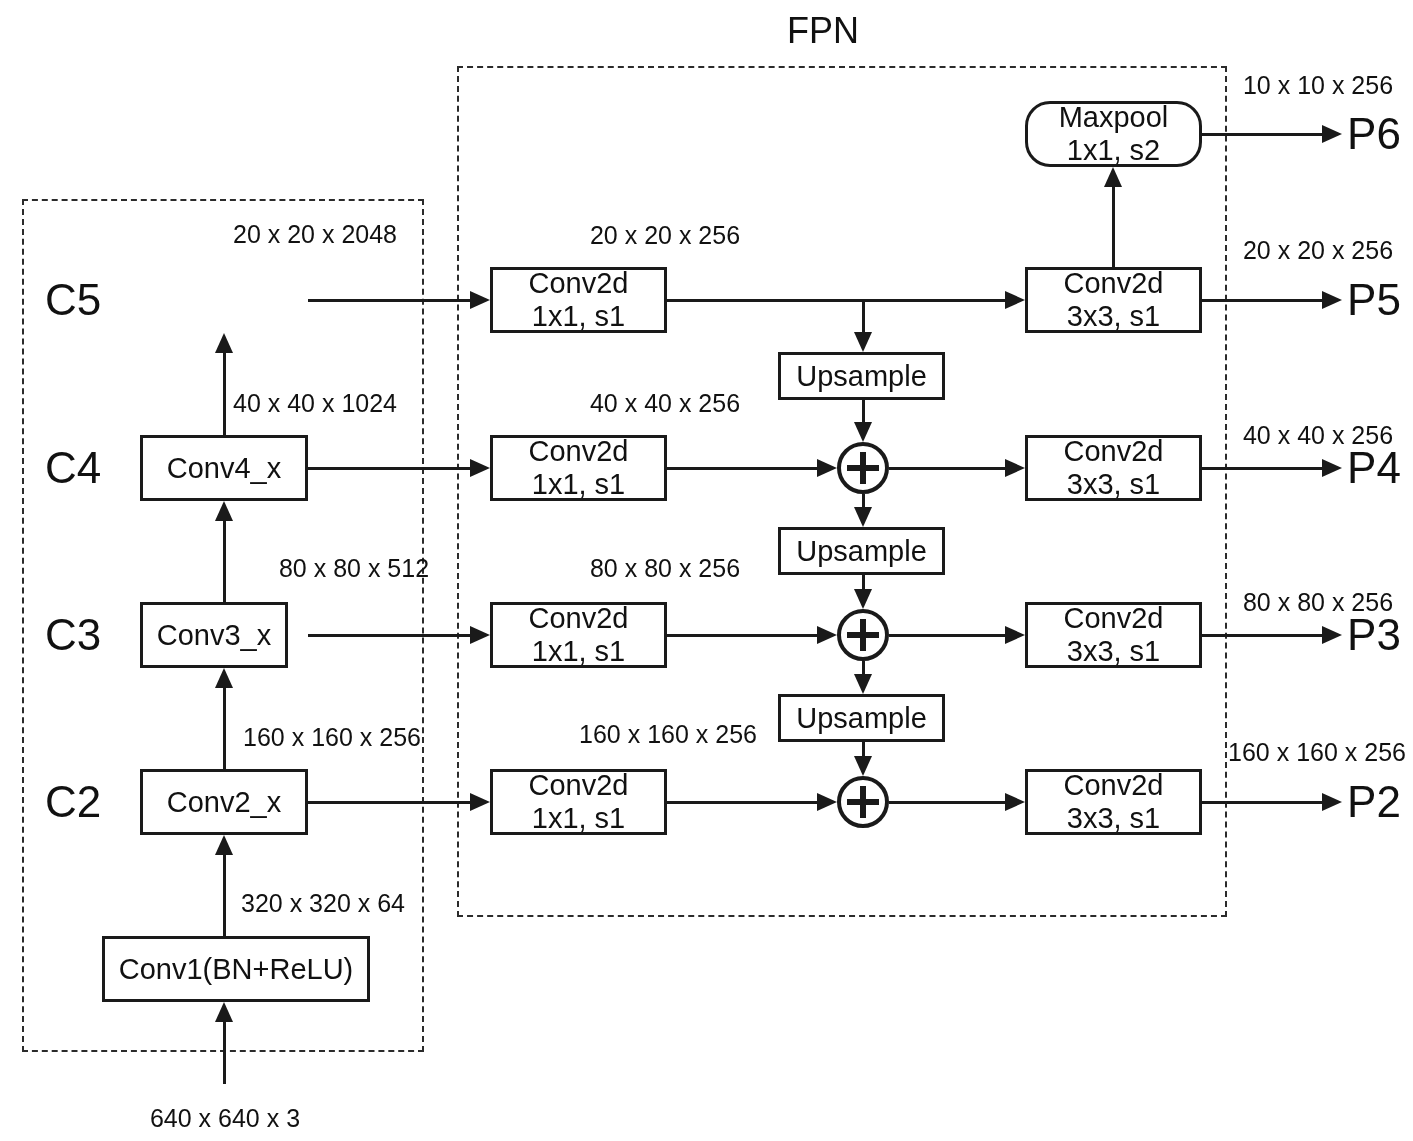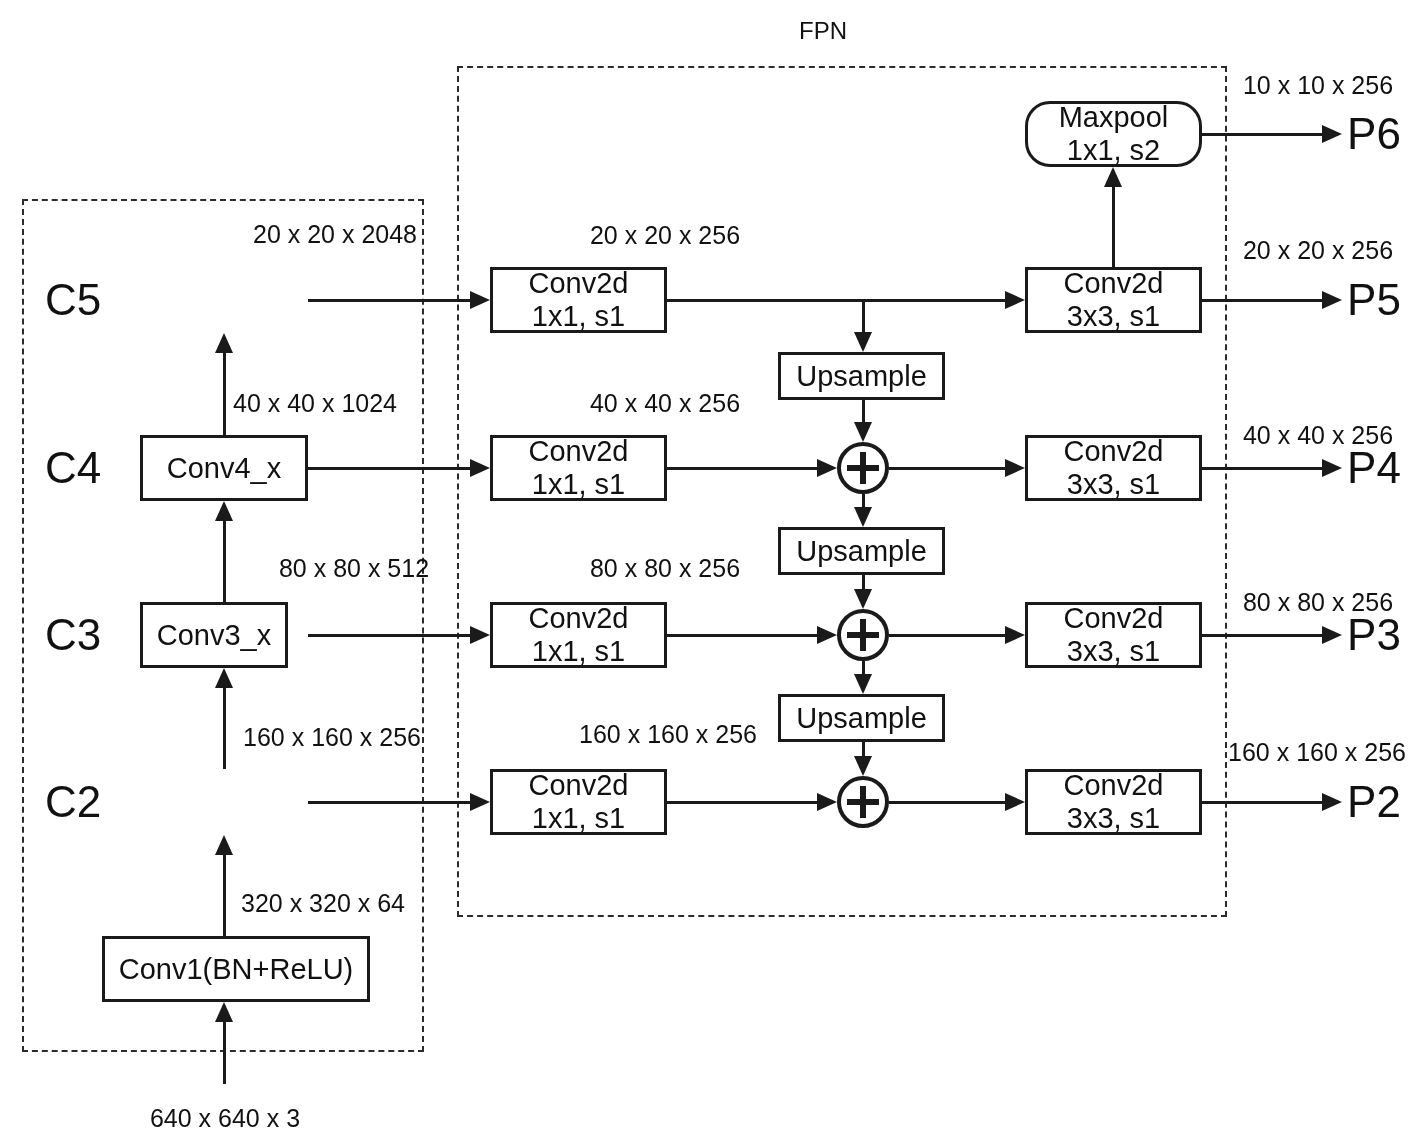--- a/index.html
+++ b/index.html
@@ -13,21 +13,21 @@
     display:flex; flex-direction:column; align-items:center; justify-content:center;
     text-align:center; font-size:29px; line-height:33px; white-space:nowrap;
   }
   .hline { position:absolute; height:3px; background:#1a1a1a; }
   .vline { position:absolute; width:3px; background:#1a1a1a; }
   .ar { position:absolute; width:0; height:0; border-top:9px solid transparent; border-bottom:9px solid transparent; border-left:20px solid #1a1a1a; }
   .au { position:absolute; width:0; height:0; border-left:9px solid transparent; border-right:9px solid transparent; border-bottom:20px solid #1a1a1a; }
   .ad { position:absolute; width:0; height:0; border-left:9px solid transparent; border-right:9px solid transparent; border-top:20px solid #1a1a1a; }
   .dim { position:absolute; font-size:25px; white-space:nowrap; transform:translate(-50%,-50%); }
   .big { position:absolute; font-size:44px; white-space:nowrap; transform:translate(-50%,-50%); }
-  .title { position:absolute; font-size:24px; white-space:nowrap; transform:translate(-50%,-50%); }
+  .title { position:absolute; font-size:36px; white-space:nowrap; transform:translate(-50%,-50%); }
   .circle { position:absolute; width:52px; height:52px; border:4px solid #1a1a1a; border-radius:50%; background:#ffffff; box-sizing:border-box; }
   .plus-h { position:absolute; left:6px; top:19px; width:32px; height:6px; background:#1a1a1a; }
   .plus-v { position:absolute; left:19px; top:6px; width:6px; height:32px; background:#1a1a1a; }
 </style>
 </head>
 <body>
 
 <div id="stage">
 
   <div class="dashed" style="left:22px; top:199px; width:402px; height:853px;"></div>
@@ -39,25 +39,28 @@
   <div class="big" style="left:73px; top:468px;">C4</div>
   <div class="big" style="left:73px; top:635px;">C3</div>
   <div class="big" style="left:73px; top:802px;">C2</div>
 
   <div class="box" style="left:140px; top:435px; width:168px; height:66px;">
       <span>Conv4_x</span>
     </div>
   <div class="box" style="left:140px; top:602px; width:148px; height:66px;">
       <span>Conv3_x</span>
     </div>
+  <div class="box" style="left:140px; top:769px; width:168px; height:66px;">
+      <span>Conv2_x</span>
+    </div>
   <div class="box" style="left:90px; top:936px; width:268px; height:66px;margin-left:12px;">
       <span>Conv1(BN+ReLU)</span>
     </div>
 
-  <div class="dim" style="left:315px; top:234px;margin-left:20px;">20 x 20 x 2048</div>
+  <div class="dim" style="left:315px; top:234px;">20 x 20 x 2048</div>
   <div class="dim" style="left:315px; top:403px;">40 x 40 x 1024</div>
   <div class="dim" style="left:322px; top:568px;margin-left:32px;">80 x 80 x 512</div>
   <div class="dim" style="left:332px; top:737px;">160 x 160 x 256</div>
   <div class="dim" style="left:323px; top:903px;">320 x 320 x 64</div>
   <div class="dim" style="left:225px; top:1118px;">640 x 640 x 3</div>
 
   <div class="vline" style="left:223px; top:1020px; height:64px;"></div>
   <div class="au" style="left:215px; top:1002px;"></div>
   <div class="vline" style="left:223px; top:853px; height:83px;"></div>
   <div class="au" style="left:215px; top:835px;"></div>

